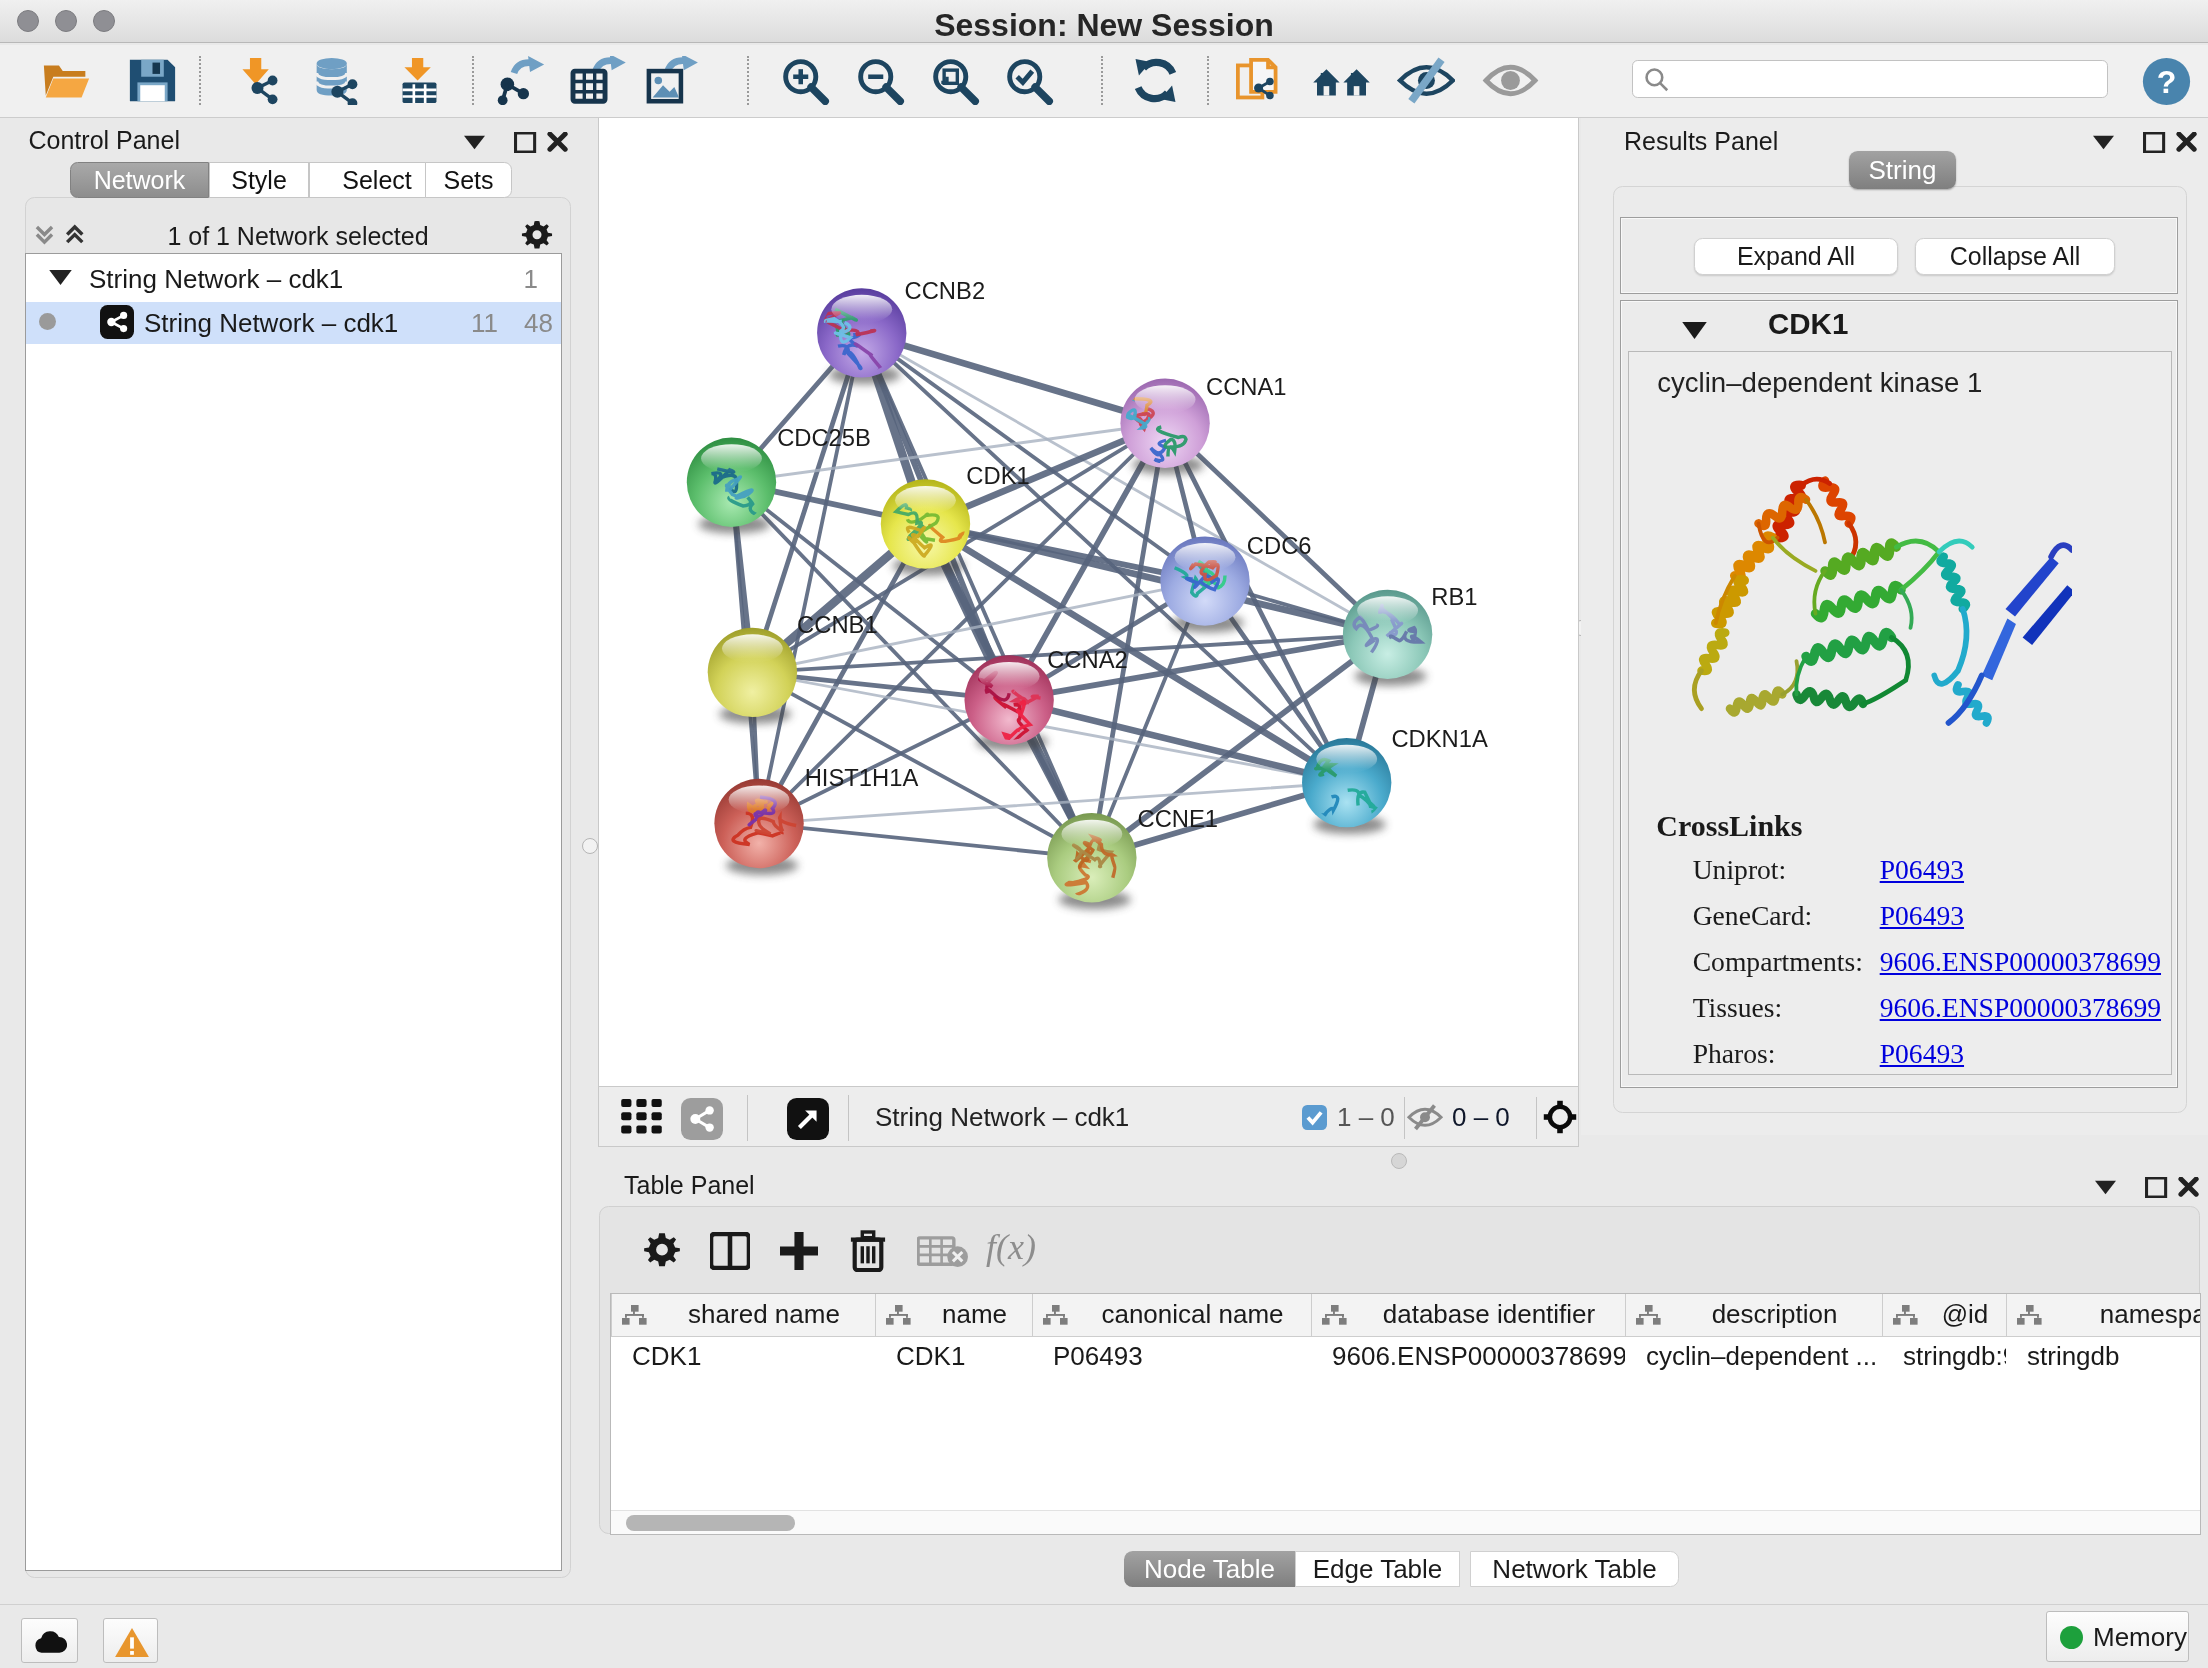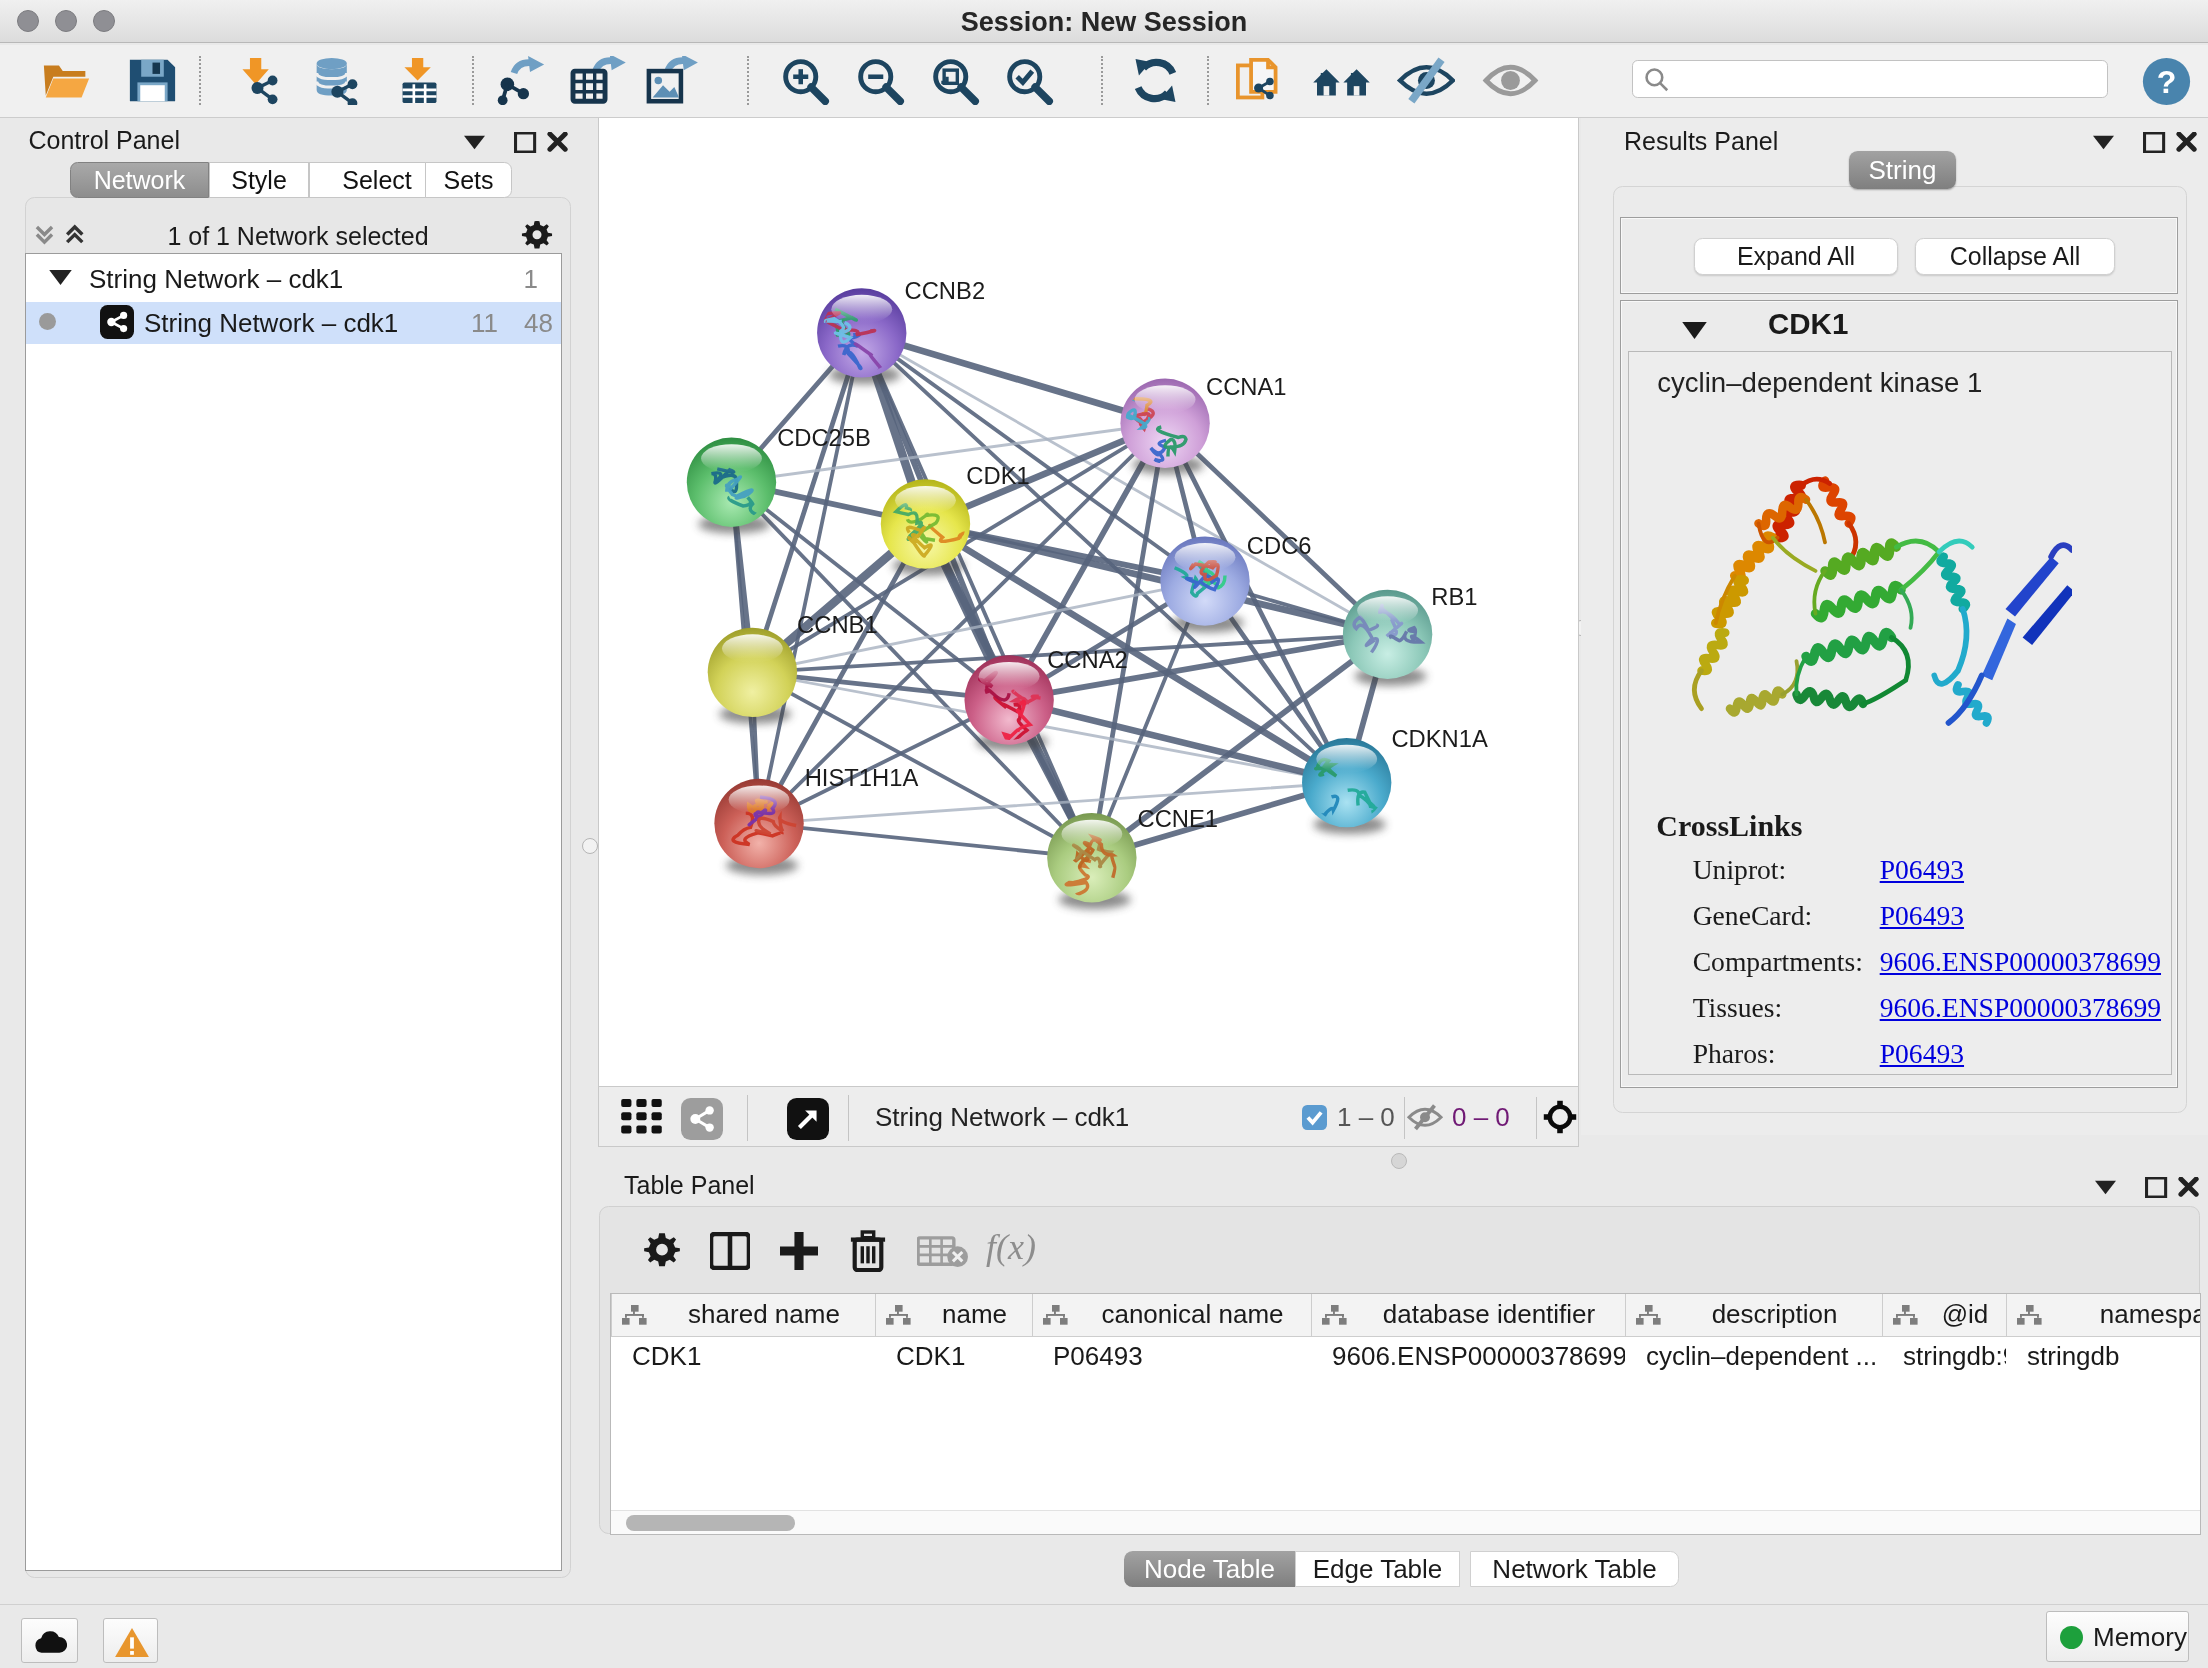--- a/index.html
+++ b/index.html
@@ -6,21 +6,21 @@
 html,body { width:2208px; height:1668px; overflow:hidden; }
 body { font-family:"Liberation Sans", sans-serif; background:#e9e9e9; position:relative; color:#1a1a1a; }
 .abs { position:absolute; }
 
 
 #titlebar { position:absolute; left:0; top:0; width:2208px; height:43px;
   background:linear-gradient(#f0f0f0,#dcdcdc); border-bottom:1.9px solid #b8b8b8; }
 .light { position:absolute; top:9.5px; width:22px; height:22px; border-radius:50%;
   background:#8f8f94; border:1px solid #7c7c80; }
 #title-text { position:absolute; top:6.7px; left:0; width:100%; text-align:center;
-  font-size:27px; font-weight:bold; color:#262626; }
+  font-size:32px; font-weight:bold; color:#262626; }
 
 
 #toolbar { position:absolute; left:0; top:45px; width:2208px; height:73px; background:#f0f0f0;
   border-bottom:1px solid #cccccc; }
 .tbsep { position:absolute; top:11.4px; height:49px; width:0;
   border-left:2.9px dotted #9a9a9a; }
 .tbicon { position:absolute; top:11.4px; }
 #searchbox { position:absolute; left:1632px; top:15px; width:476px; height:38px; background:#ffffff;
   border:1.9px solid #c2c2c2; border-radius:5.7px; }
 
@@ -654,21 +654,21 @@
     <rect x="0" y="0" width="17" height="17" rx="3.5" fill="#5b9bd0"></rect>
     <path d="M4 8.5 L7.2 12 L13 5" fill="none" stroke="#fff" stroke-width="2.6"></path>
   </svg>
   <span class="abs" style="left:738px;top:15px;font-size:26px;color:#555;">1 – 0</span>
   <div class="abs" style="left:805px;top:9.5px;height:42px;border-left:1px solid #c4c4c4;"></div>
   <svg class="abs" style="left:807px;top:16px;" width="38" height="28.5" viewBox="0 0 26 17">
     <path d="M2 8.5 Q7.5 3 13 3 Q18.5 3 24 8.5 Q18.5 14 13 14 Q7.5 14 2 8.5 Z" fill="none" stroke="#8a8a8a" stroke-width="2"></path>
     <circle cx="13" cy="8.5" r="3.4" fill="#8a8a8a"></circle>
     <line x1="19.5" y1="0.5" x2="6.5" y2="16.5" stroke="#8a8a8a" stroke-width="2.6"></line>
   </svg>
-  <span class="abs" style="left:853px;top:15px;font-size:26px;color:#701a75;">0 – 0</span>
+  <span class="abs" style="left:853px;top:15px;font-size:26px;color:#0f172a;">0 – 0</span>
   <div class="abs" style="left:937px;top:9.5px;height:42px;border-left:1px solid #c4c4c4;"></div>
 
   <svg class="abs" style="left:944px;top:13.3px;" width="34" height="34" viewBox="0 0 22 22">
     <circle cx="11" cy="11" r="6.6" fill="none" stroke="#0a0a0a" stroke-width="3"></circle>
     <g stroke="#0a0a0a" stroke-width="3.6">
         <line x1="11" y1="0.5" x2="11" y2="5"></line>
         <line x1="11" y1="17" x2="11" y2="21.5"></line>
         <line x1="0.5" y1="11" x2="5" y2="11"></line>
         <line x1="17" y1="11" x2="21.5" y2="11"></line>
       </g>

